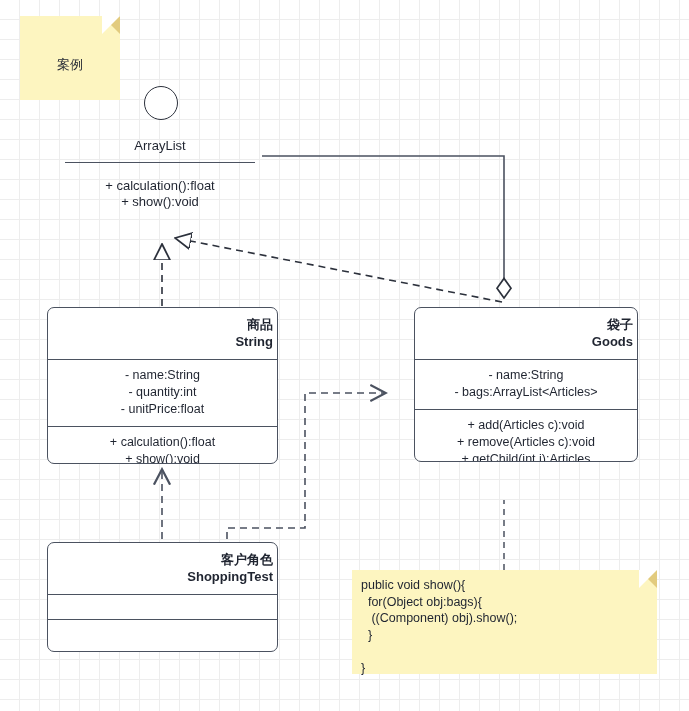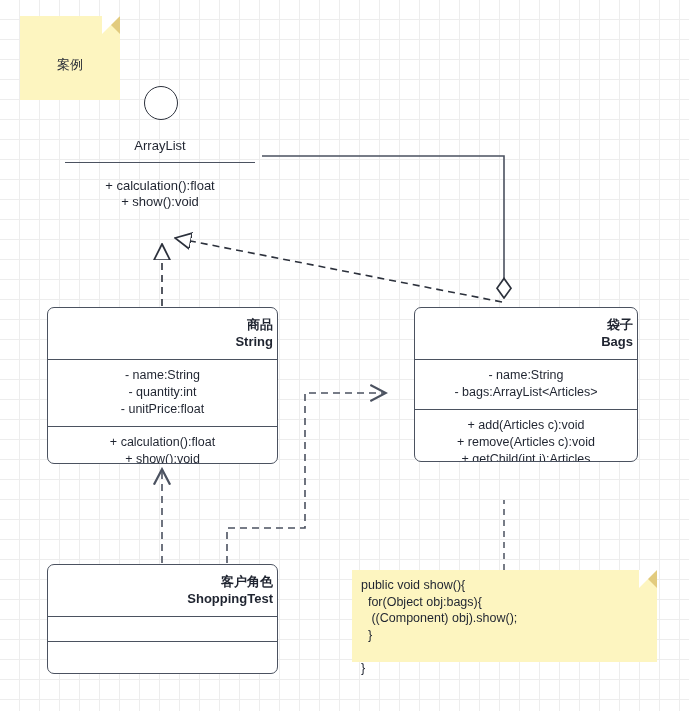--- a/index.html
+++ b/index.html
@@ -44,21 +44,21 @@
   }
   #note-case{
     left:20px;top:16px;width:100px;height:84px;
   }
   #note-case .label{
     position:absolute;left:0;right:0;top:40px;
     text-align:center;
     font-size:13px;color:#1f2430;
   }
   #note-code{
-    left:352px;top:570px;width:305px;height:92px;
+    left:352px;top:570px;width:305px;height:104px;
   }
   #note-code .code{
     position:absolute;left:9px;top:7px;
     font-size:12.5px;line-height:16.5px;
     color:#1f2430;
     white-space:pre;
   }
 
   
   #iface-articles{
@@ -106,21 +106,21 @@
   .uclass .sect{
     padding:7px 9px 8px 9px;
     font-size:12.5px;line-height:17px;color:#1f2430;
     white-space:pre;
     text-align:center;
   }
   .uclass .sect.empty{height:24px;padding:0;}
 
   #class-goods{left:47px;top:307px;width:231px;height:157px;}
   #class-bags{left:390px;top:307px;width:224px;height:155px;margin-left:24px;}
-  #class-shoppingtest{left:47px;top:564px;width:231px;height:110px;}
+  #class-shoppingtest{left:47px;top:542px;width:231px;height:110px;}
 
   
   #watermark{
     position:absolute;right:10px;bottom:7px;
     font-size:15px;color:#b9bcc4;
     letter-spacing:0.5px;
     white-space:pre;
   }
 </style>
 </head>
@@ -196,21 +196,21 @@
 - quantity:int
 - unitPrice:float</div>
     <div class="sep"></div>
     <div class="sect">+ calculation():float
 + show():void</div>
   </div>
 
   <div class="uclass" id="class-bags">
     <div class="head">
       <span class="cn">袋子</span>
-      <span class="en">Bags</span>
+      <span class="en">Goods</span>
     </div>
     <div class="sep"></div>
     <div class="sect">- name:String
 - bags:ArrayList&lt;Articles&gt;</div>
     <div class="sep"></div>
     <div class="sect">+ add(Articles c):void
 + remove(Articles c):void
 + getChild(int i):Articles
 + calculation():float
 + show():void</div>

